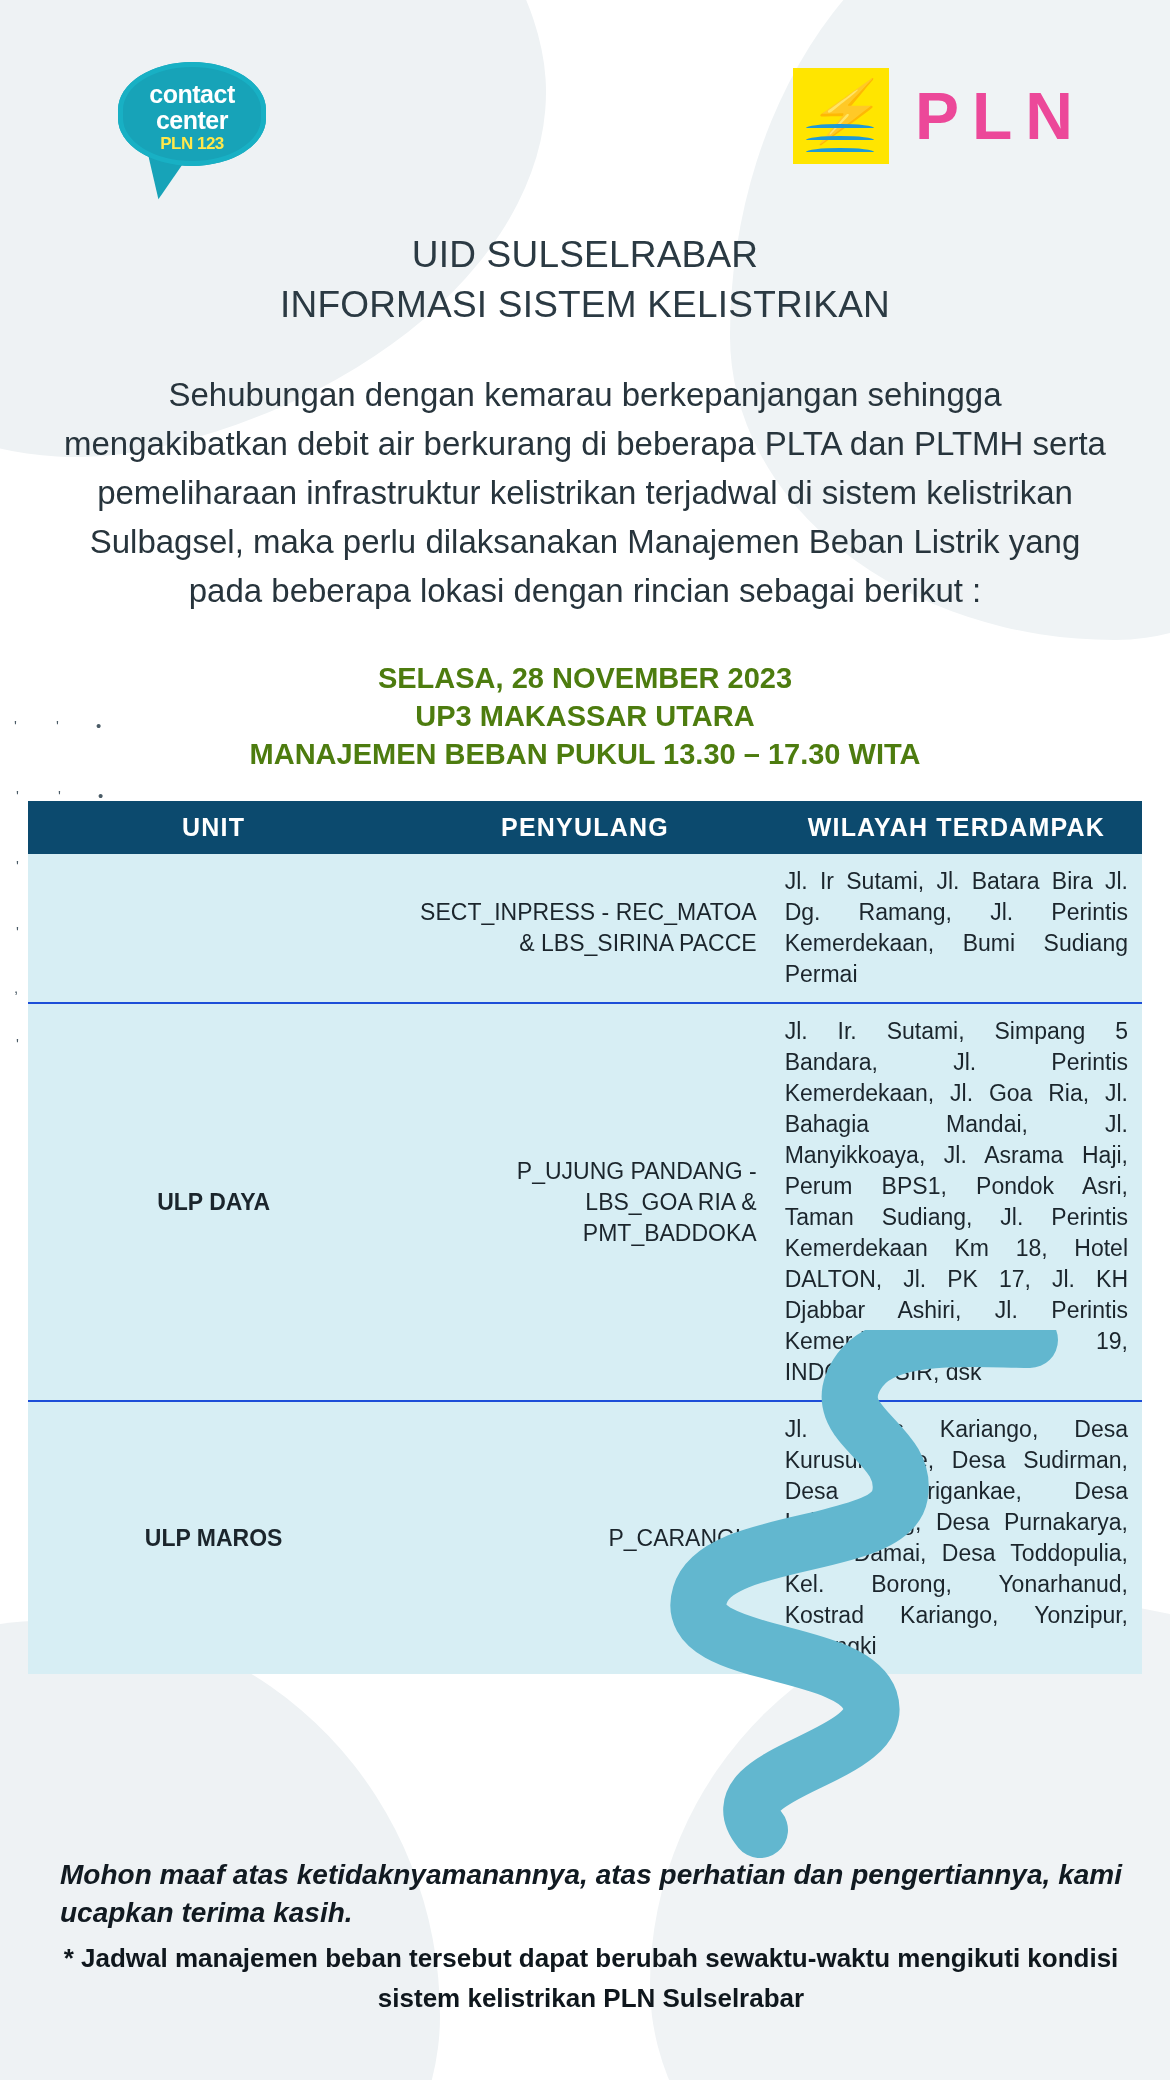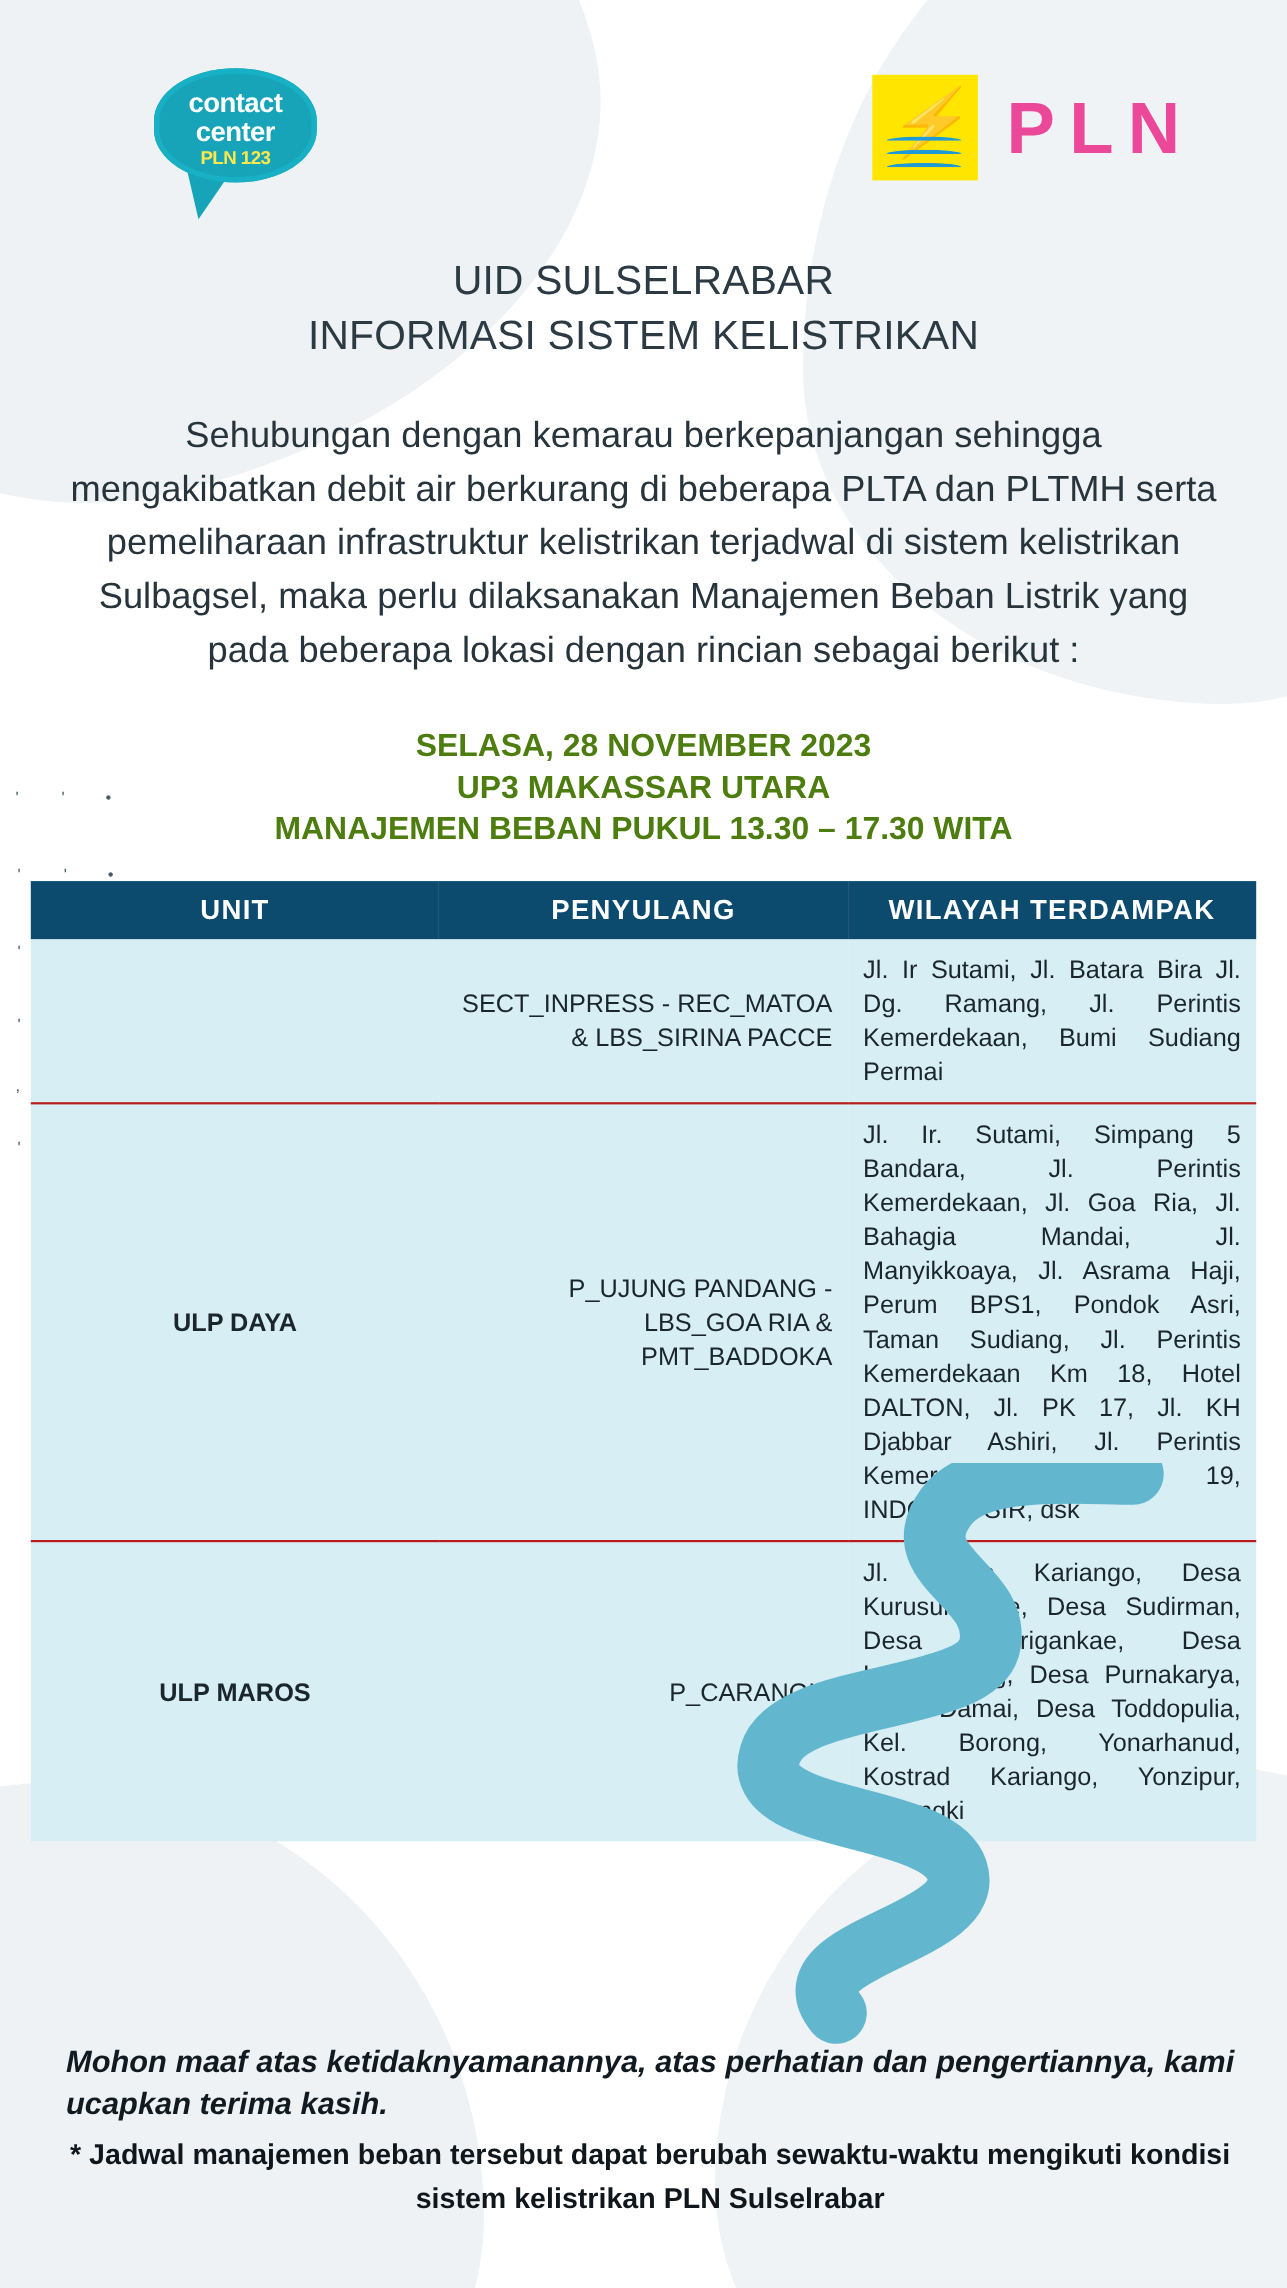--- a/index.html
+++ b/index.html
@@ -73,21 +73,20 @@
     position: absolute;
     color: #4a5b66;
     font-size: 15px;
     line-height: 1;
   }
 
   
   .header {
     position: relative;
     height: 230px;
-    margin-left: 22px;
   }
   .cc-logo {
     position: absolute;
     left: 118px;
     top: 62px;
     width: 148px;
     height: 128px;
   }
   .cc-bubble {
     position: absolute;
@@ -219,21 +218,21 @@
     padding: 12px 6px;
     letter-spacing: 1.2px;
   }
   table.outage tbody td {
     background: #d7eef4;
     color: #1b252c;
     font-size: 23px;
     line-height: 31px;
     padding: 12px 14px;
     vertical-align: middle;
-    border-bottom: 2px solid #b91c1c;
+    border-bottom: 2px solid #1d4ed8;
   }
   td.unit {
     text-align: center;
     font-weight: bold;
     font-size: 25px;
     width: 150px;
   }
   td.feeder {
     text-align: right;
     width: 250px;

